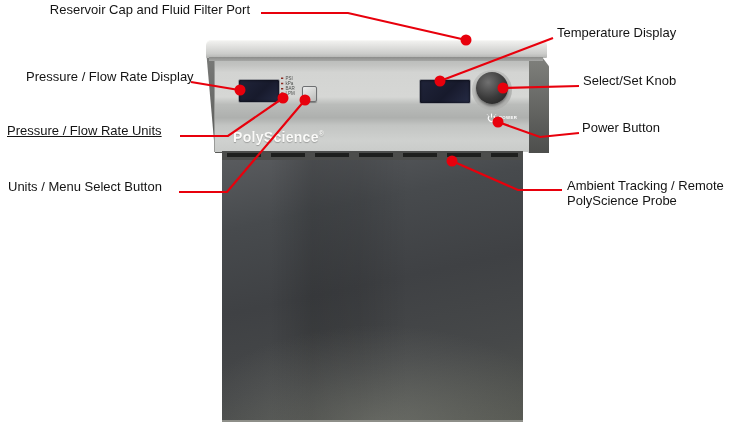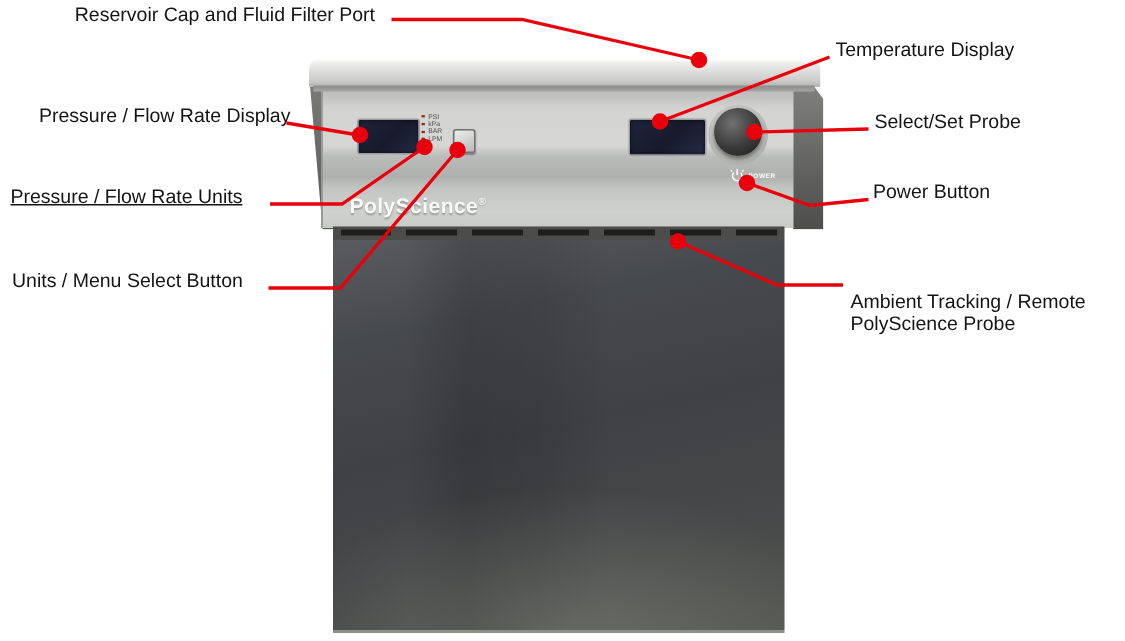--- a/index.html
+++ b/index.html
@@ -73,21 +73,21 @@
 
   
   .label{z-index:11;color:#141414;font-size:13px;line-height:14.5px;white-space:nowrap;}
   .lbl-reservoir{right:500px;top:3px;text-align:right;}
   .lbl-pressure-display{left:26px;top:70px;}
   .lbl-pressure-units{left:7px;top:124px;text-decoration:underline;}
   .lbl-units-menu{left:8px;top:180px;}
   .lbl-temp{left:557px;top:26px;}
   .lbl-knob{left:583px;top:74px;}
   .lbl-power{left:582px;top:121px;}
-  .lbl-ambient{left:567px;top:178px;line-height:15px;margin-top:15px;}
+  .lbl-ambient{left:567px;top:178px;line-height:15px;}
 
   .callouts{position:absolute;left:0;top:0;z-index:10;pointer-events:none;}
 </style>
 </head>
 <body>
 
 <div class="stage">
 
   <div class="device">
     <div class="abs body-door"></div>
@@ -162,20 +162,20 @@
     </g>
   </svg>
 
   <div class="abs label lbl-reservoir">
     <div>Reservoir Cap and Fluid Filter Port</div>
   </div>
   <div class="abs label lbl-pressure-display">Pressure / Flow Rate Display</div>
   <div class="abs label lbl-pressure-units">Pressure / Flow Rate Units</div>
   <div class="abs label lbl-units-menu">Units / Menu Select Button</div>
   <div class="abs label lbl-temp">Temperature Display</div>
-  <div class="abs label lbl-knob">Select/Set Probe</div>
+  <div class="abs label lbl-knob">Select/Set Knob</div>
   <div class="abs label lbl-power">Power Button</div>
   <div class="abs label lbl-ambient">
     <div>Ambient Tracking / Remote</div>
     <div>PolyScience Probe</div>
   </div>
 
 </div>
 
 </body></html>

